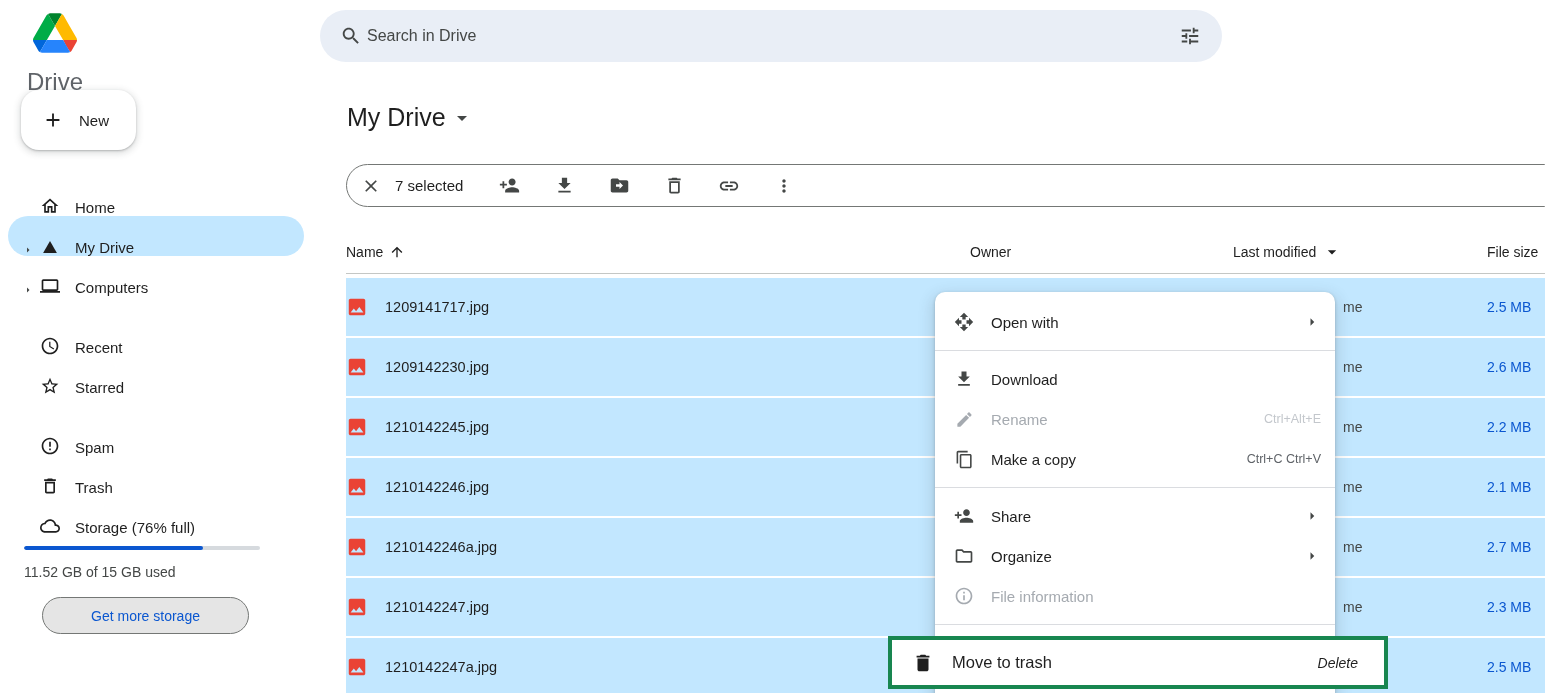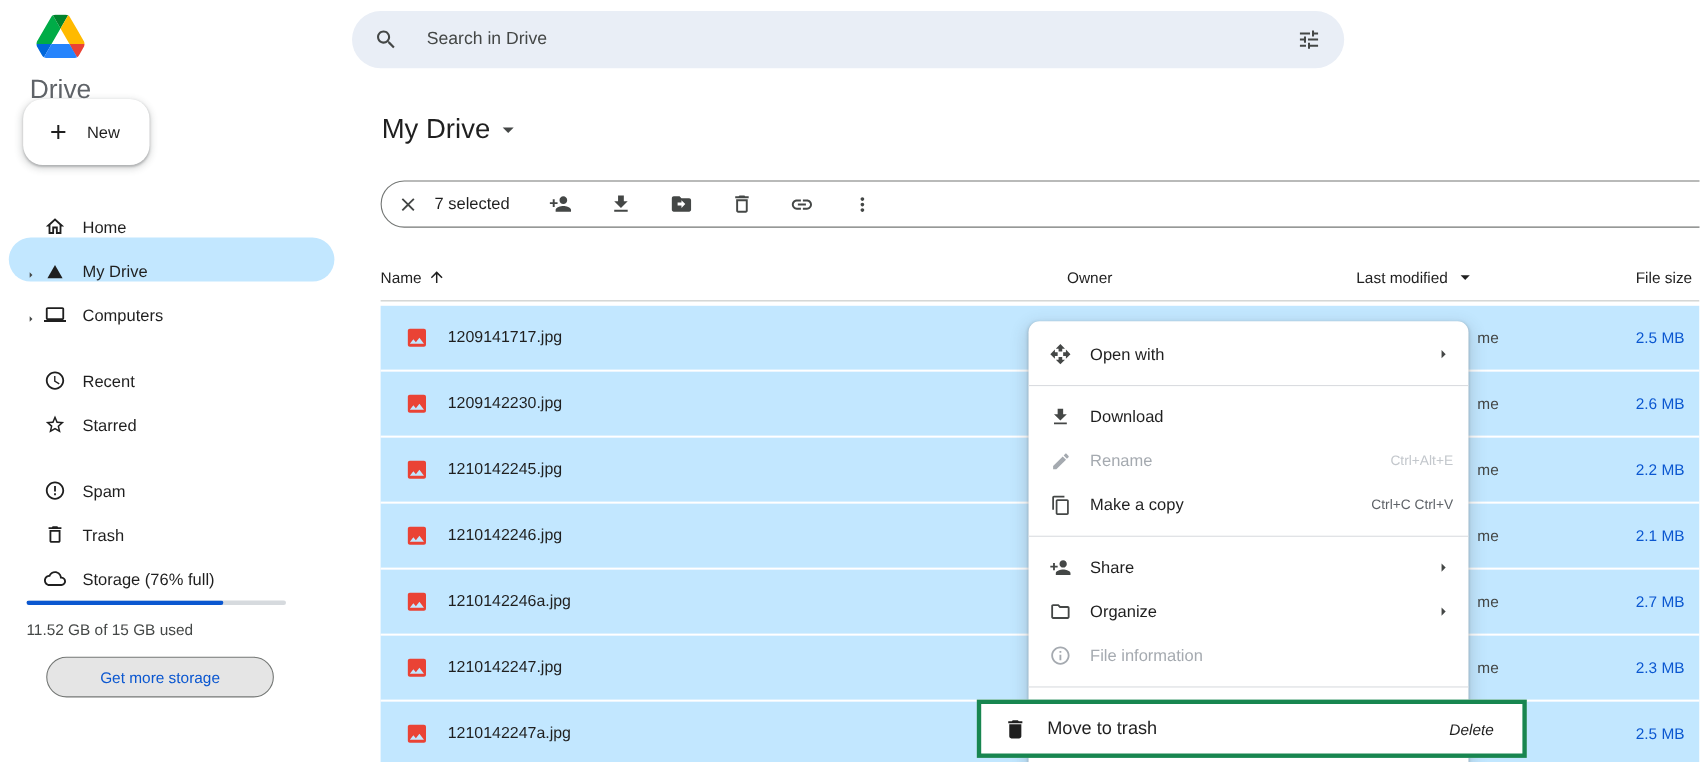--- a/index.html
+++ b/index.html
@@ -40,21 +40,21 @@
   .get-storage-btn {
     margin: 17px 0 0 34px; width: 207px; height: 37px;
     border: 1px solid #747775; border-radius: 19px; background: #e5e5e5;
     color: #0b57d0; font-size: 14px; font-weight: 500; font-family: inherit; cursor: pointer;
   }
 
   
   .searchbar {
     position: absolute; left: 320px; top: 10px; width: 902px; height: 52px;
     background: #e9eef6; border-radius: 26px;
-    display: flex; align-items: center; padding: 0 12px 0 20px; gap: 26px;
+    display: flex; align-items: center; padding: 0 12px 0 20px; gap: 5px;
   }
   .search-input { flex: 1; border: none; background: transparent; outline: none; font-size: 16px; color: #1f1f1f; font-family: inherit; }
   .search-input::placeholder { color: #444746; opacity: 1; }
   .round-btn { width: 40px; height: 40px; border-radius: 50%; display: flex; align-items: center; justify-content: center; color: #444746; cursor: pointer; background: transparent; border: none; }
 
   
   .page-title { position: absolute; left: 347px; top: 103px; display: flex; align-items: center; gap: 4px; font-size: 25px; color: #1f1f1f; cursor: pointer; }
   .page-title .dd { color: #444746; }
 
   .sel-toolbar {
@@ -71,21 +71,21 @@
     border-bottom: 1px solid #c4c7c5; font-size: 14px; font-weight: 500; color: #1f1f1f;
   }
   .th { display: flex; align-items: center; gap: 6px; cursor: pointer; }
   .th .sort-ic { color: #1f1f1f; }
 
   .rows { position: absolute; left: 346px; top: 278px; width: 1199px; }
   .file-row {
     height: 60px; background: #c2e7ff; border-bottom: 2px solid #fff;
     display: grid; grid-template-columns: 624px 263px 254px 1fr; align-items: center; cursor: pointer;
   }
-  .name-cell { display: flex; align-items: center; gap: 17px; padding-left: 22px; font-size: 14.5px; font-weight: 500; color: #1f1f1f; }
+  .name-cell { display: flex; align-items: center; gap: 17px; font-size: 14.5px; font-weight: 500; color: #1f1f1f; }
   .modified-cell { padding-left: 110px; font-size: 14px; color: #444746; }
   .size-cell { font-size: 14px; font-weight: 400; color: #0b57d0; }
 
   
   .context-menu {
     position: absolute; left: 935px; top: 292px; width: 400px; height: 412px;
     background: #fff; border-radius: 10px; padding-top: 10px; z-index: 5;
     box-shadow: 0 1px 3px rgba(60,64,67,.30), 0 6px 14px 4px rgba(60,64,67,.15);
   }
   .menu-item { height: 40px; display: flex; align-items: center; padding: 0 14px 0 18px; gap: 16px; font-size: 15px; color: #1f1f1f; cursor: pointer; }

